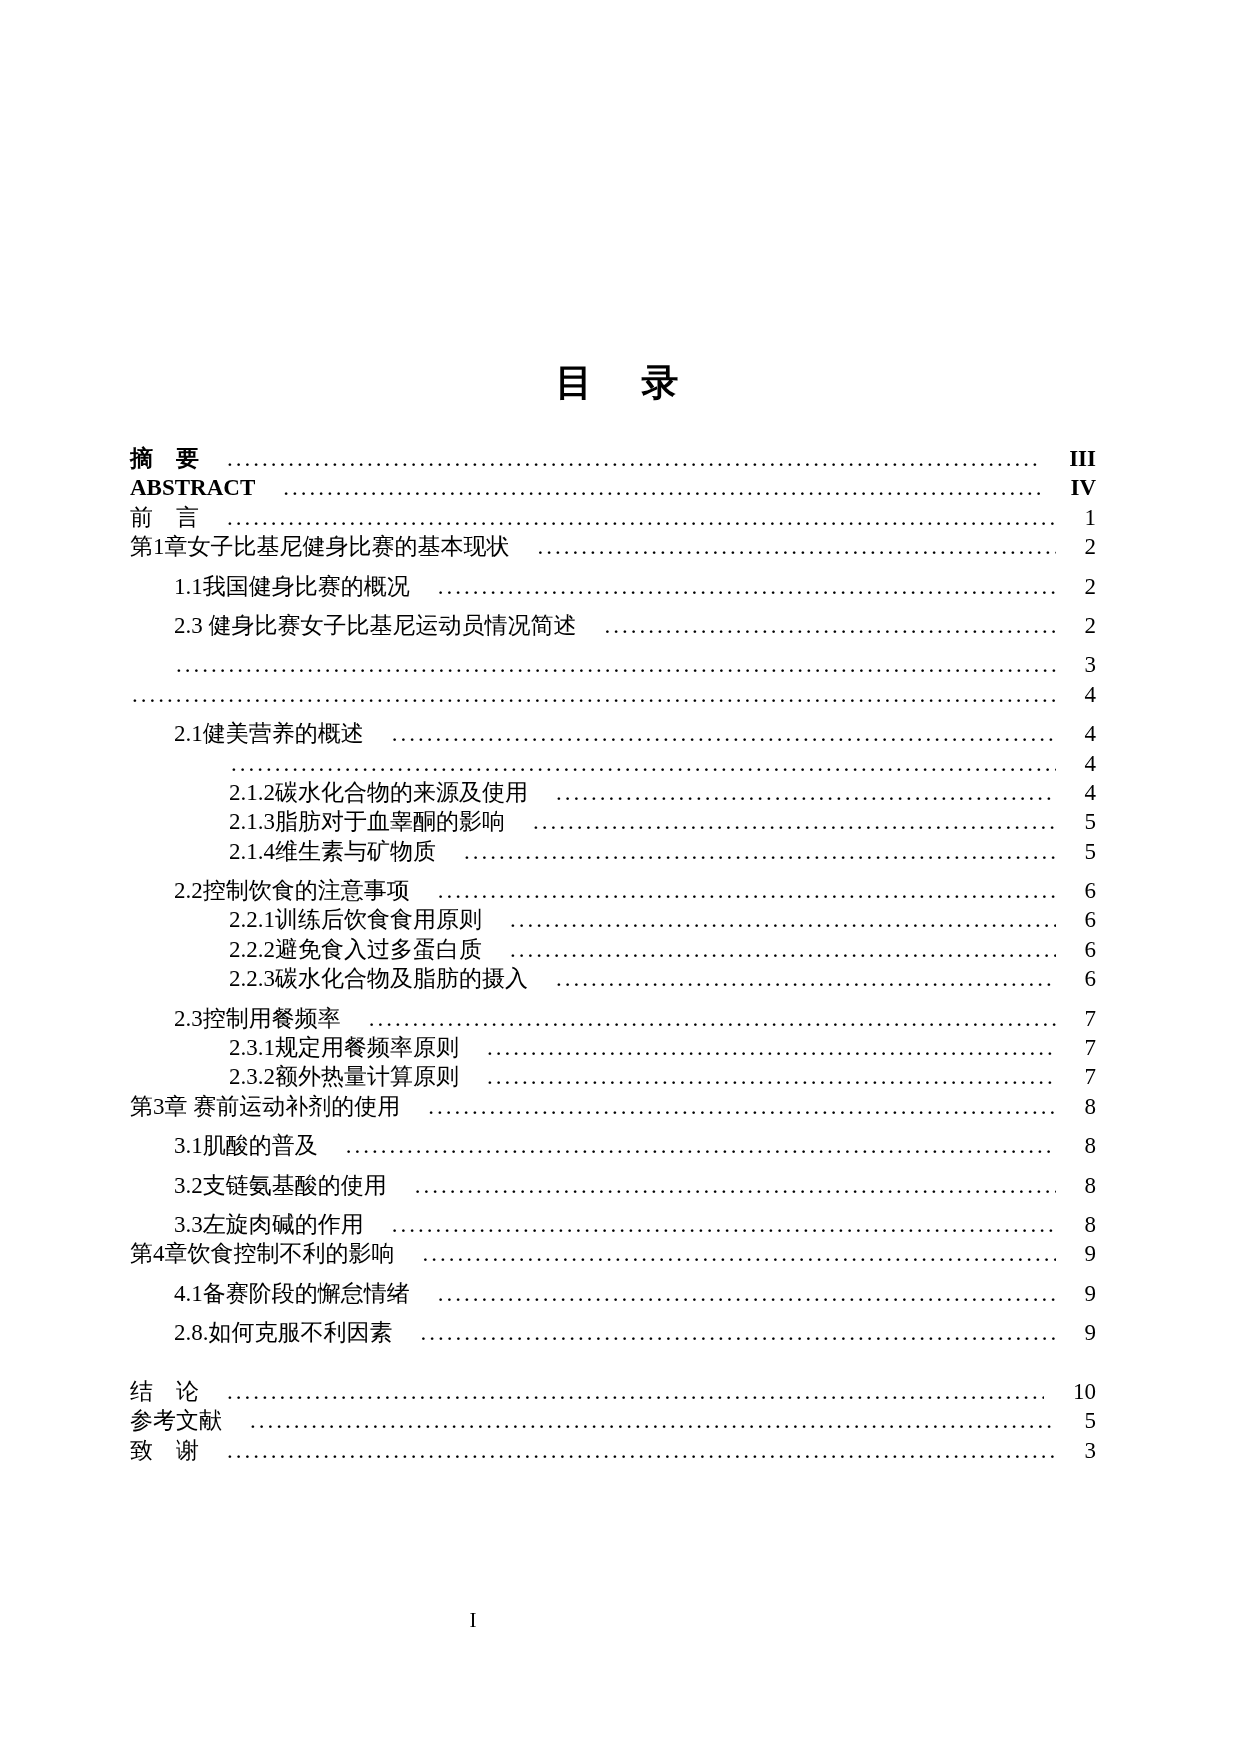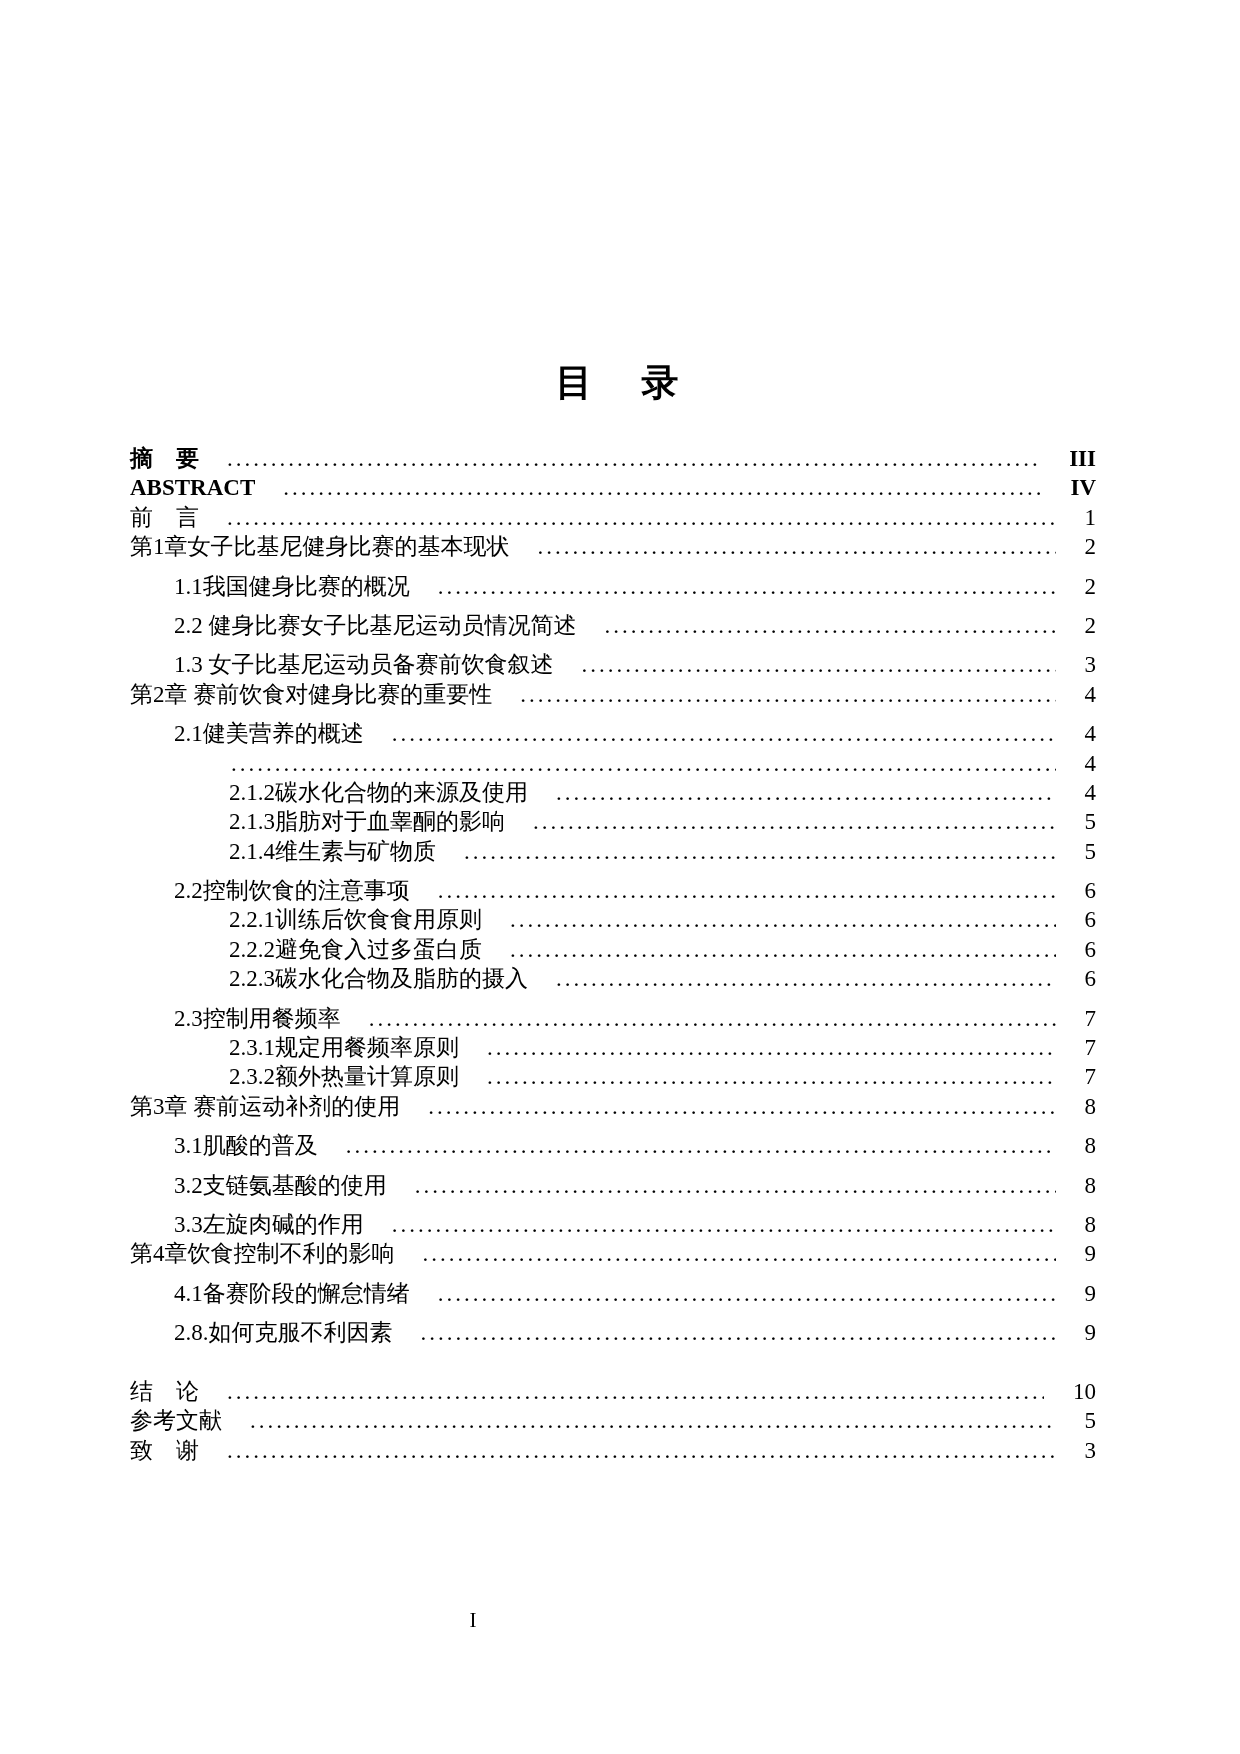--- a/index.html
+++ b/index.html
@@ -98,33 +98,31 @@
       <span class="toc-page">2</span>
     </div>
 
     <div class="toc-row indent-1">
       <span class="toc-title">1.1我国健身比赛的概况</span>
       <span class="toc-leader">................................................................................................................................................................</span>
       <span class="toc-page">2</span>
     </div>
 
     <div class="toc-row indent-1">
-      <span class="toc-title">2.2 健身比赛女子比基尼运动员情况简述</span>
+      <span class="toc-title">2.3 健身比赛女子比基尼运动员情况简述</span>
       <span class="toc-leader">................................................................................................................................................................</span>
       <span class="toc-page">2</span>
     </div>
 
     <div class="toc-row indent-1">
-      <span class="toc-title">1.3 女子比基尼运动员备赛前饮食叙述</span>
       <span class="toc-leader">................................................................................................................................................................</span>
       <span class="toc-page">3</span>
     </div>
 
     <div class="toc-row indent-0">
-      <span class="toc-title">第2章 赛前饮食对健身比赛的重要性</span>
       <span class="toc-leader">................................................................................................................................................................</span>
       <span class="toc-page">4</span>
     </div>
 
     <div class="toc-row indent-1">
       <span class="toc-title">2.1健美营养的概述</span>
       <span class="toc-leader">................................................................................................................................................................</span>
       <span class="toc-page">4</span>
     </div>
 

